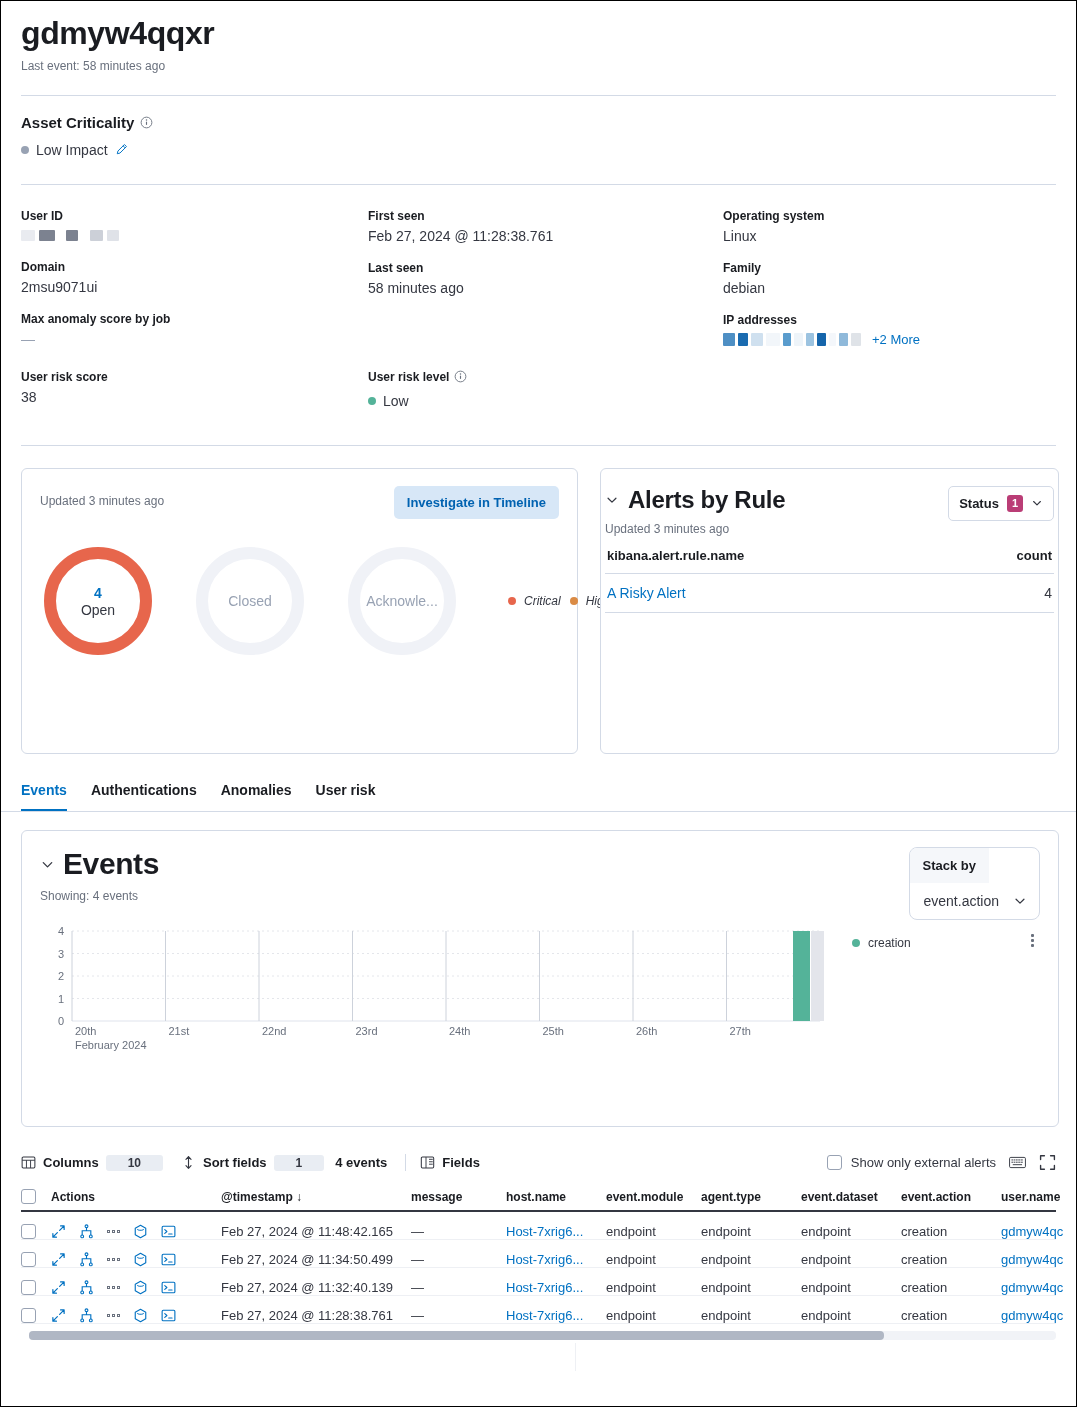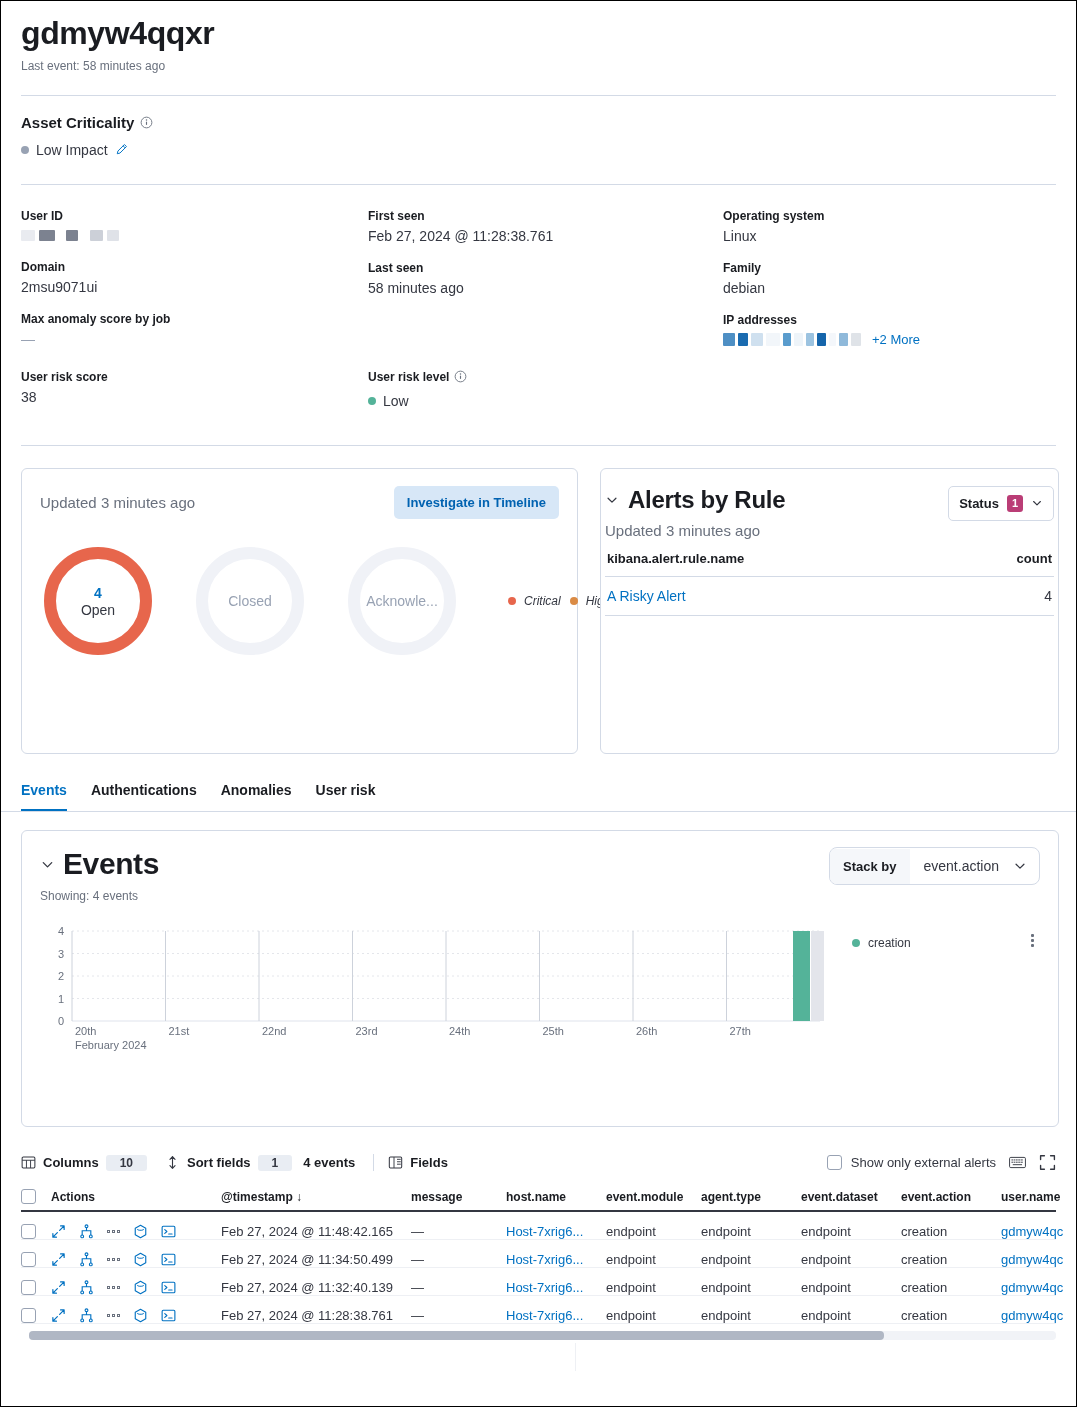--- a/index.html
+++ b/index.html
@@ -56,21 +56,21 @@
   .panels { display: flex; gap: 22px; padding: 22px 17px 0 20px; }
   .panel {
     border: 1px solid #d3dae6; border-radius: 6px; background: #fff;
   }
   .p-sev { width: 557px; height: 286px; padding: 17px 18px; position: relative; }
   .p-rule { width: 460px; height: 286px; padding: 17px 4px; position: relative; }
   .p-head { display: flex; align-items: flex-start; justify-content: space-between; }
   .p-titlewrap { display: flex; align-items: center; gap: 9px; }
   .chev { width: 14px; height: 14px; display: inline-block; color: #343741; }
   .p-title { font-size: 24px; font-weight: 700; color: #1a1c21; letter-spacing: -0.3px; }
-  .p-updated { font-size: 15px; color: #69707d; margin-top: 8px; }
+  .p-updated { font-size: 12px; color: #69707d; margin-top: 8px; }
   .btn-timeline {
     background: #d7e7f7; color: #0062b1; border: none; border-radius: 5px;
     font-size: 13px; font-weight: 600; padding: 9px 13px; cursor: pointer;
     font-family: inherit;
   }
   .btn-status {
     background: #fff; border: 1px solid #d3dae6; border-radius: 5px;
     font-size: 13px; font-weight: 700; color: #1a1c21;
     padding: 8px 10px; display: flex; align-items: center; gap: 8px; cursor: pointer;
     font-family: inherit;
@@ -107,39 +107,39 @@
   .tab.active { color: #0071c2; border-bottom-color: #0071c2; }
 
   
   .events-panel {
     margin: 18px 17px 0 20px; border: 1px solid #d3dae6; border-radius: 6px;
     height: 297px; padding: 16px 18px; position: relative; background: #fff;
   }
   .ev-title { font-size: 30px; font-weight: 700; color: #1a1c21; letter-spacing: -0.4px; }
   .ev-showing { font-size: 12px; color: #69707d; margin-top: 8px; }
   .stackby {
-    position: absolute; right: 18px; top: 16px; display: flex; align-items: flex-end;
-    border: 1px solid #d3dae6; border-radius: 8px; overflow: hidden; background: #fff;
+    position: absolute; right: 18px; top: 16px; display: flex; align-items: flex-start;
+    border: 1px solid #d3dae6; border-radius: 8px; overflow: hidden; background: #fff; flex-direction: column;
   }
   .stackby-lbl { background: #f5f7fa; font-size: 13px; font-weight: 700; color: #1a1c21; padding: 10px 13px; display: flex; align-items: center; }
   .stackby-val { font-size: 14px; color: #343741; padding: 10px 12px 10px 14px; display: flex; align-items: center; gap: 14px; cursor: pointer; }
 
   
   .chart-wrap { position: absolute; left: 18px; top: 92px; width: 1000px; height: 140px; }
   .legend-right { position: absolute; left: 812px; top: 13px; display: flex; align-items: center; gap: 8px; font-size: 12px; color: #343741; }
   .kebab { position: absolute; right: 6px; top: 11px; display: flex; flex-direction: column; gap: 2px; cursor: pointer; }
   .kebab i { width: 3px; height: 3px; background: #69707d; display: block; border-radius: 1px; }
 
   
   .gridtools {
     display: flex; align-items: center; gap: 0; padding: 0 20px; margin-top: 18px;
     height: 36px; position: relative;
   }
   .gt-item { display: flex; align-items: center; gap: 7px; font-size: 13px; font-weight: 700; color: #1a1c21; margin-right: 18px; cursor: pointer; }
-  .gt-pill { background: #e9edf3; border-radius: 3px; font-size: 12px; font-weight: 700; padding: 1px 14px; color: #343741; }
+  .gt-pill { background: #e9edf3; border-radius: 3px; font-size: 12px; font-weight: 700; padding: 1px 22px; color: #343741; }
   .gt-div { width: 1px; height: 17px; background: #d3dae6; margin: 0 14px 0 0; }
   .gt-right { margin-left: auto; display: flex; align-items: center; gap: 13px; }
   .cb { width: 15px; height: 15px; border: 1px solid #98a2b3; border-radius: 3px; background: #fff; display: inline-block; flex: none; }
   .gt-check { display: flex; align-items: center; gap: 9px; font-size: 13px; color: #343741; cursor: pointer; }
 
   
   .dg { margin: 3px 20px 0 20px; position: relative; }
   .dg-head {
     display: flex; align-items: center; height: 28px;
     border-bottom: 2px solid #343741; font-size: 12px; font-weight: 700; color: #1a1c21;

